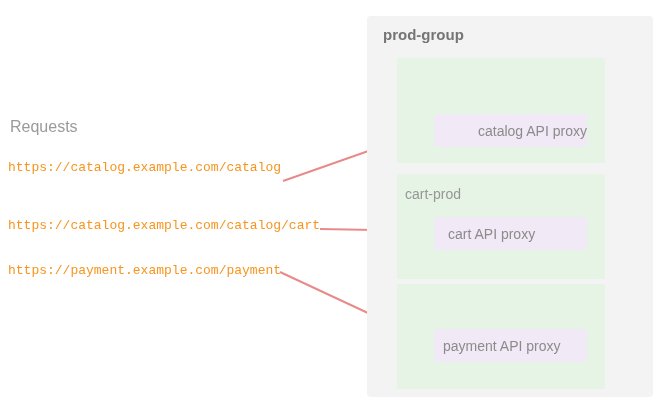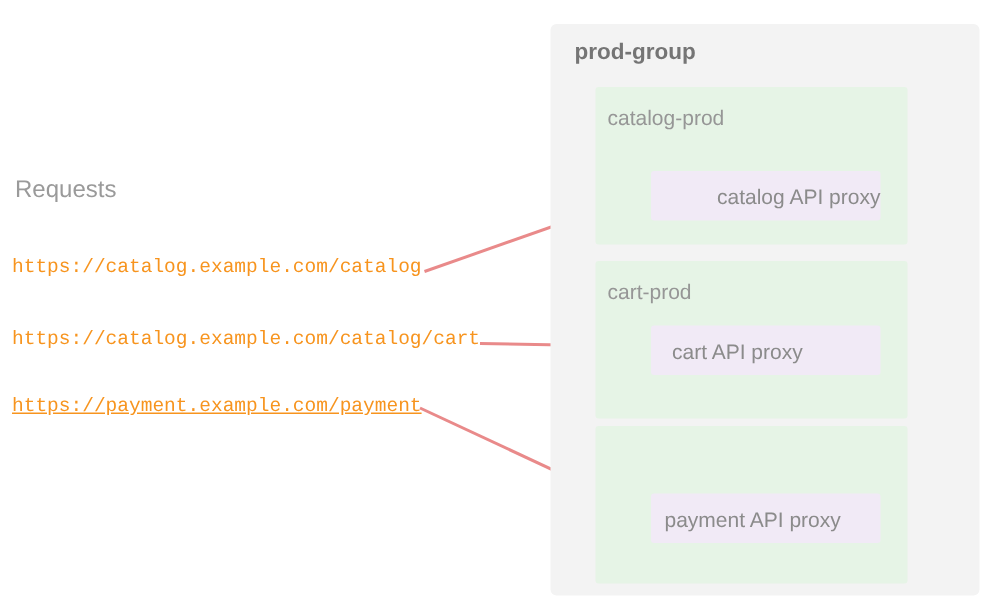--- a/index.html
+++ b/index.html
@@ -26,23 +26,23 @@
   }
   .url {
     position: absolute;
     left: 8px;
     font-family: "Liberation Mono", "DejaVu Sans Mono", monospace;
     font-size: 13px;
     line-height: 15px;
     color: var(--url-orange, #f7941e);
     white-space: nowrap;
   }
-  .url-1 { top: 170px; text-align: center; }
+  .url-1 { top: 160px; text-align: center; }
   .url-2 { top: 218px; }
-  .url-3 { top: 263px; text-decoration: underline; }
+  .url-3 { top: 263px; }
   .group-box {
     position: absolute;
     left: 367px; top: 16px;
     width: 286px; height: 381px;
     background: var(--group-bg, #f3f3f3);
     border-radius: 4px;
   }
   .group-label {
     position: absolute;
     left: 16px; top: 10px;
@@ -108,21 +108,20 @@
   <div class="requests-title">Requests</div>
 
   <div class="url url-1">https://catalog.example.com/catalog</div>
   <div class="url url-2">https://catalog.example.com/catalog/cart</div>
   <div class="url url-3">https://payment.example.com/payment</div>
 
   <div class="group-box">
     <div class="group-label">prod-group</div>
 
     <div class="env-box env-1">
-      <div class="env-label">catalog-prod</div>
       <div class="proxy-box proxy-1">catalog API proxy</div>
     </div>
 
     <div class="env-box env-2">
       <div class="env-label">cart-prod</div>
       <div class="proxy-box proxy-2">cart API proxy</div>
     </div>
 
     <div class="env-box env-3">
       <div class="proxy-box proxy-3">payment API proxy</div>

